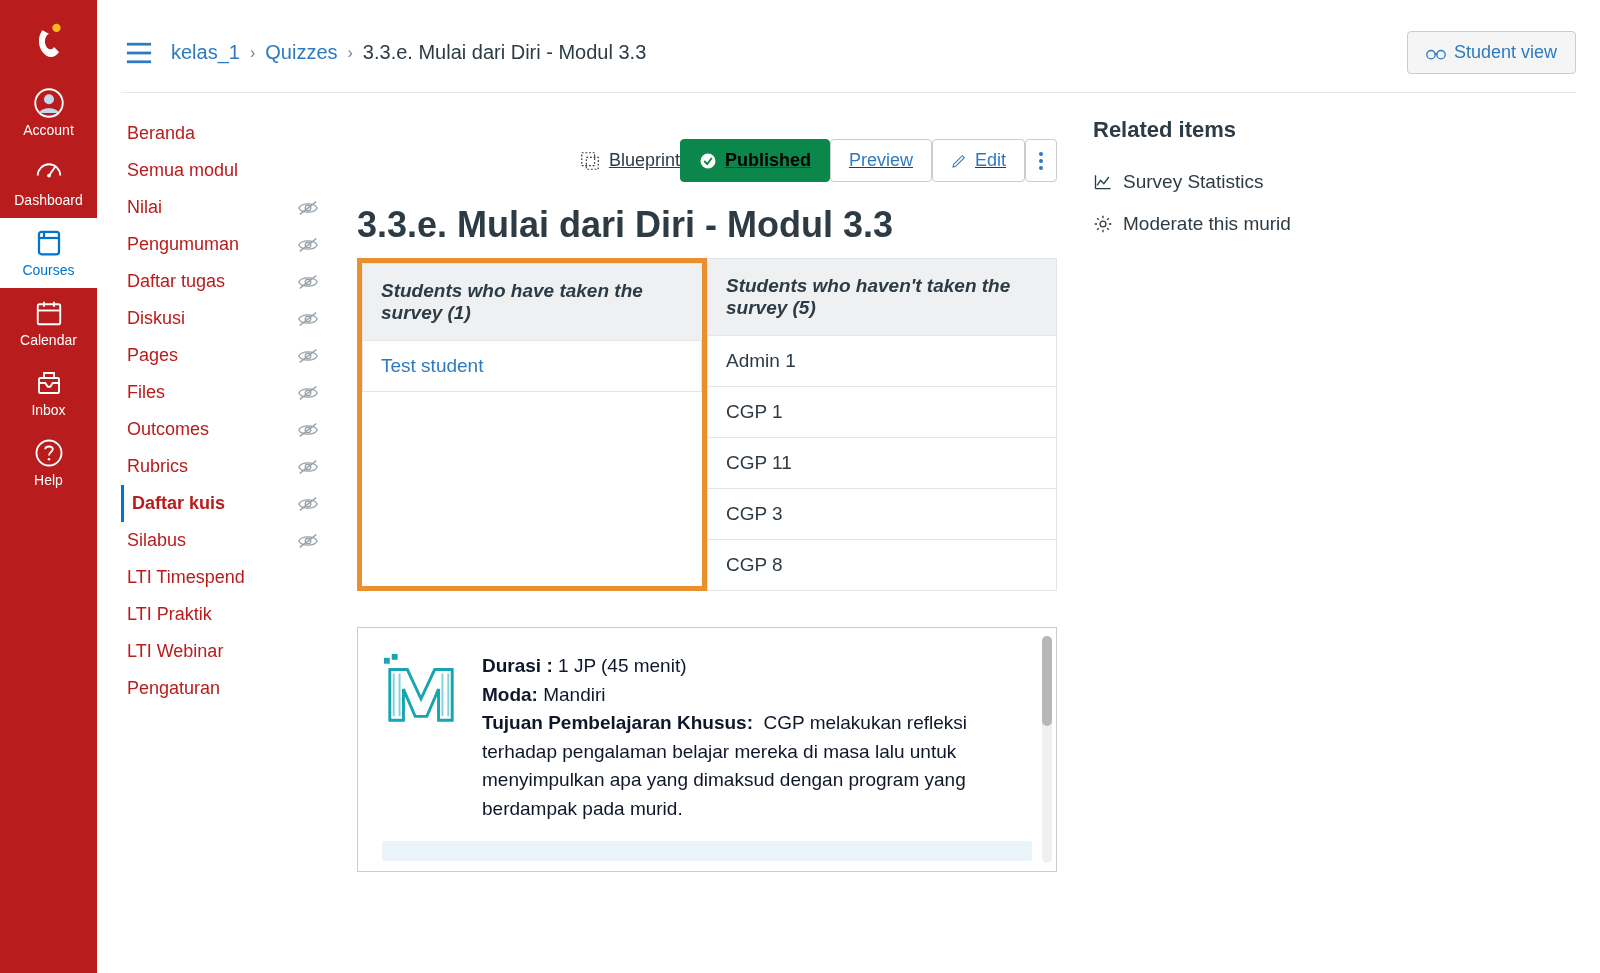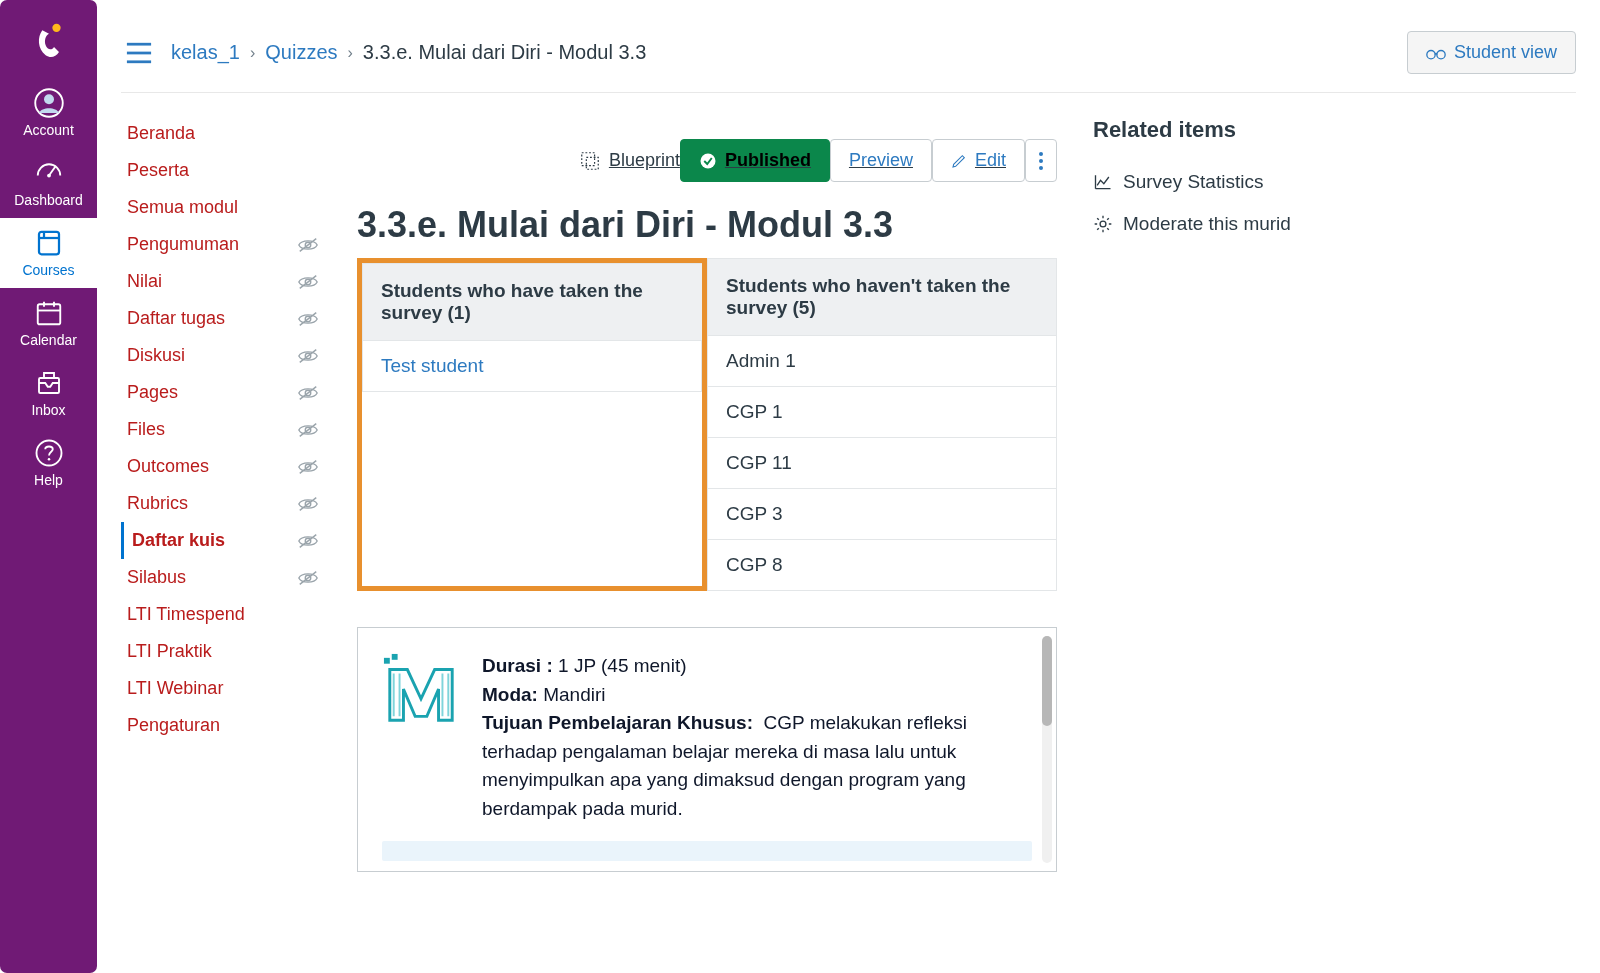--- a/index.html
+++ b/index.html
@@ -1,20 +1,20 @@
 <!DOCTYPE html>
 <html><head>
 <meta charset="utf-8">
 <style>
 * { box-sizing: border-box; margin: 0; padding: 0; }
 body { font-family: "Helvetica Neue", Helvetica, Arial, sans-serif; font-size: 16px; color: #2d3b45; background: #fff; }
 .app { display: flex; min-height: 973px; width: 1600px; }
 
 
-.global-nav { width: 97px; background: #701a75; display: flex; flex-direction: column; align-items: center; padding-top: 8px; border-radius: 7px; }
+.global-nav { width: 97px; background: #b91c1c; display: flex; flex-direction: column; align-items: center; padding-top: 8px; }
 .logo { width: 48px; height: 48px; margin: 10px 0 12px; display:flex; align-items:center; justify-content:center; }
 .gnav-item { width: 97px; padding: 10px 0 10px; text-align: center; color: #fff; font-size: 14px; cursor: pointer; }
 .gnav-item.active { background: #fff; color: #0073cf; }
 .gnav-icon { display:block; margin: 0 auto 4px; width: 30px; height: 30px; }
 
 
 .page { flex: 1; padding: 0 24px 0 24px; }
 .topbar { display:flex; align-items:center; padding: 18px 0 18px 4px; border-bottom: 1px solid #e8e8e8; margin-top: 13px; }
 .hamburger { width: 28px; height: 22px; margin-right: 18px; cursor:pointer; }
 .breadcrumbs { font-size: 20px; color: #2d7ac0; display:flex; align-items:center; flex-wrap:wrap; }
@@ -35,21 +35,21 @@
 .main { flex: 1; max-width: 700px; }
 .toolbar { display:flex; padding: 28px 0 14px; justify-content:flex-end;text-decoration:underline; }
 .blueprint { color:#2d3b45; display:flex; align-items:center; gap:8px; font-size:18px; }
 .btn { border:1px solid #c7cdd1; border-radius:4px; padding:10px 18px; font-size:18px; cursor:pointer; background:#fff; color:#2d7ac0; display:flex; align-items:center; gap:8px; }
 .btn-published { background:#0b874b; color:#000000; border-color:#0b874b; font-weight:600; }
 .btn-kebab { padding: 10px 12px; }
 h1.title { font-size: 36px; font-weight:800; margin: 8px 0 12px; color:#2d3b45; }
 
 .survey-grid { display:flex; width: 100%; }
 .survey-col { width: 50%; }
-.survey-head { background:#eef0f2; border:1px solid #e3e6e8; padding: 16px 18px; font-weight:700; font-size:19px; }
+.survey-head { background:#eef0f2; border:1px solid #e3e6e8; padding: 16px 18px; font-weight:700; font-size:19px;font-style:italic; }
 .survey-col:first-child .survey-head { border-right:none; }
 .survey-cell { border:1px solid #e3e6e8; border-top:none; padding: 14px 18px; font-size:19px; }
 .survey-cell a { color:#2d7ac0; text-decoration:none; }
 .taken-box { border: 5px solid #e8902e; }
 
 .content-card { margin-top: 36px; border:1px solid #c7cdd1; padding: 24px 24px 10px; position:relative; }
 .content-flex { display:flex; gap: 22px; }
 .m-logo { width: 78px; height: 78px; flex-shrink:0; }
 .content-text { font-size: 19px; line-height: 1.5; color:#0f172a; }
 .content-text b { font-weight:700; }
@@ -155,35 +155,32 @@
       </button>
     </div>
 
     <div class="body-cols">
 
       <div class="course-nav" id="course-nav">
           <div class="course-nav-item">
             <span>Beranda</span>
           </div>
           <div class="course-nav-item">
-            <span>Peserta</span>
-          </div>
-          <div class="course-nav-item">
             <span>Semua modul</span>
           </div>
           <div class="course-nav-item">
+            <span>Nilai</span>
+            <svg class="eye-off" viewBox="0 0 24 18">
+              <path d="M2 9 C5 3,19 3,22 9 C19 15,5 15,2 9 Z" fill="none" stroke="#9aa4ab" stroke-width="1.5"></path>
+              <circle cx="12" cy="9" r="3" fill="none" stroke="#9aa4ab" stroke-width="1.5"></circle>
+              <line x1="3" y1="16" x2="21" y2="2" stroke="#9aa4ab" stroke-width="1.5"></line>
+            </svg>
+          </div>
+          <div class="course-nav-item">
             <span>Pengumuman</span>
-            <svg class="eye-off" viewBox="0 0 24 18">
-              <path d="M2 9 C5 3,19 3,22 9 C19 15,5 15,2 9 Z" fill="none" stroke="#9aa4ab" stroke-width="1.5"></path>
-              <circle cx="12" cy="9" r="3" fill="none" stroke="#9aa4ab" stroke-width="1.5"></circle>
-              <line x1="3" y1="16" x2="21" y2="2" stroke="#9aa4ab" stroke-width="1.5"></line>
-            </svg>
-          </div>
-          <div class="course-nav-item">
-            <span>Nilai</span>
             <svg class="eye-off" viewBox="0 0 24 18">
               <path d="M2 9 C5 3,19 3,22 9 C19 15,5 15,2 9 Z" fill="none" stroke="#9aa4ab" stroke-width="1.5"></path>
               <circle cx="12" cy="9" r="3" fill="none" stroke="#9aa4ab" stroke-width="1.5"></circle>
               <line x1="3" y1="16" x2="21" y2="2" stroke="#9aa4ab" stroke-width="1.5"></line>
             </svg>
           </div>
           <div class="course-nav-item">
             <span>Daftar tugas</span>
             <svg class="eye-off" viewBox="0 0 24 18">
               <path d="M2 9 C5 3,19 3,22 9 C19 15,5 15,2 9 Z" fill="none" stroke="#9aa4ab" stroke-width="1.5"></path>

